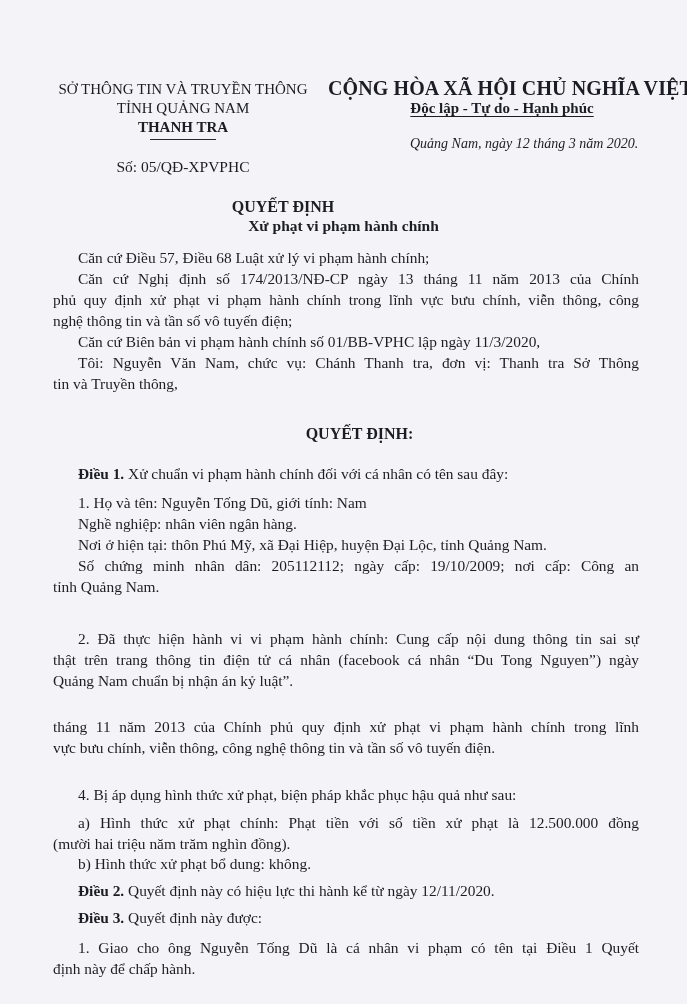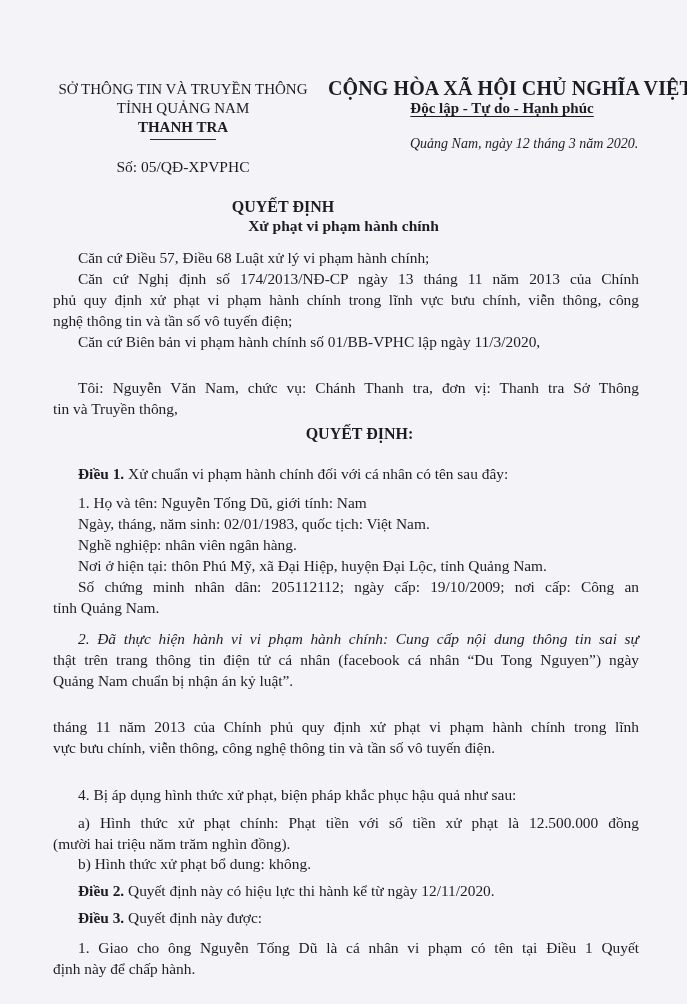--- a/index.html
+++ b/index.html
@@ -43,41 +43,40 @@
 
   <div class="abs title" style="left:0; width:566px; top:198px; font-size:16px;">QUYẾT ĐỊNH</div>
   <div class="abs title" style="left:0; width:687px; top:217px; font-size:15.5px;">Xử phạt vi phạm hành chính</div>
 
   <div class="para" style="top:247px;">
     <span class="line" style="padding-left:25px;">Căn cứ Điều 57, Điều 68 Luật xử lý vi phạm hành chính;</span>
     <span class="just" style="padding-left:25px;">Căn cứ Nghị định số 174/2013/NĐ-CP ngày 13 tháng 11 năm 2013 của Chính</span>
     <span class="just">phủ quy định xử phạt vi phạm hành chính trong lĩnh vực bưu chính, viễn thông, công</span>
     <span class="line">nghệ thông tin và tần số vô tuyến điện;</span>
     <span class="line" style="padding-left:25px;">Căn cứ Biên bản vi phạm hành chính số 01/BB-VPHC lập ngày 11/3/2020,</span>
-    <span class="just" style="padding-left:25px;margin-top:25px;">Tôi: Nguyễn Văn Nam, chức vụ: Chánh Thanh tra, đơn vị: Thanh tra Sở Thông</span>
+    <span class="just" style="padding-left:25px;">Tôi: Nguyễn Văn Nam, chức vụ: Chánh Thanh tra, đơn vị: Thanh tra Sở Thông</span>
     <span class="line">tin và Truyền thông,</span>
   </div>
 
   <div class="abs title" style="left:16px; width:687px; top:425px; font-size:16px;">QUYẾT ĐỊNH:</div>
 
   <div class="para" style="top:463px;">
     <span class="line" style="padding-left:25px;"><b>Điều 1.</b><span> Xử chuẩn vi phạm hành chính đối với cá nhân có tên sau đây:</span></span>
   </div>
 
   <div class="para" style="top:492px;">
     <span class="line" style="padding-left:25px;">1. Họ và tên: Nguyễn Tống Dũ, giới tính: Nam</span>
-    <span class="line" style="padding-left:25px;">Ngày, tháng, năm sinh: 02/01/1983, quốc tịch: Việt Nam.</span>
     <span class="line" style="padding-left:25px;">Nghề nghiệp: nhân viên ngân hàng.</span>
     <span class="line" style="padding-left:25px;">Nơi ở hiện tại: thôn Phú Mỹ, xã Đại Hiệp, huyện Đại Lộc, tỉnh Quảng Nam.</span>
     <span class="just" style="padding-left:25px;">Số chứng minh nhân dân: 205112112; ngày cấp: 19/10/2009; nơi cấp: Công an</span>
     <span class="line">tỉnh Quảng Nam.</span>
   </div>
 
   <div class="para" style="top:628px;">
-    <span class="just" style="padding-left:25px;font-style:italic;">2. Đã thực hiện hành vi vi phạm hành chính: Cung cấp nội dung thông tin sai sự</span>
+    <span class="just" style="padding-left:25px;">2. Đã thực hiện hành vi vi phạm hành chính: Cung cấp nội dung thông tin sai sự</span>
     <span class="just">thật trên trang thông tin điện tử cá nhân (facebook cá nhân “Du Tong Nguyen”) ngày</span>
     <span class="line">Quảng Nam chuẩn bị nhận án kỷ luật”.</span>
   </div>
 
   <div class="para" style="top:716px;">
     <span class="just">tháng 11 năm 2013 của Chính phủ quy định xử phạt vi phạm hành chính trong lĩnh</span>
     <span class="line">vực bưu chính, viễn thông, công nghệ thông tin và tần số vô tuyến điện.</span>
   </div>
 
   <div class="para" style="top:784px;">

